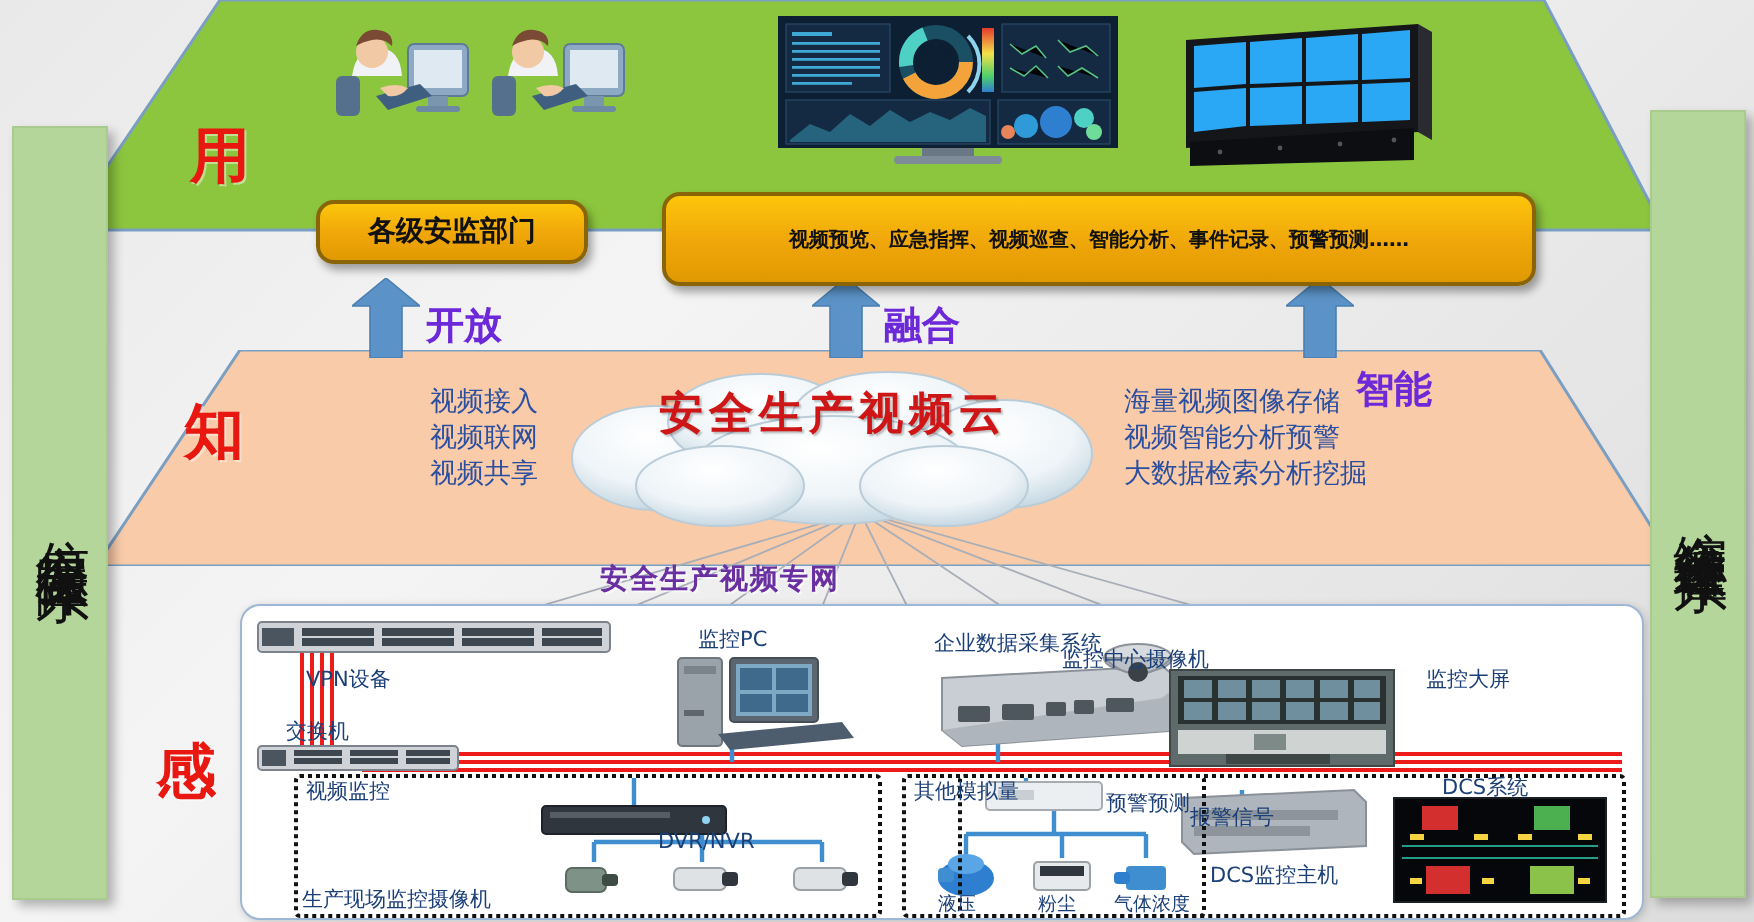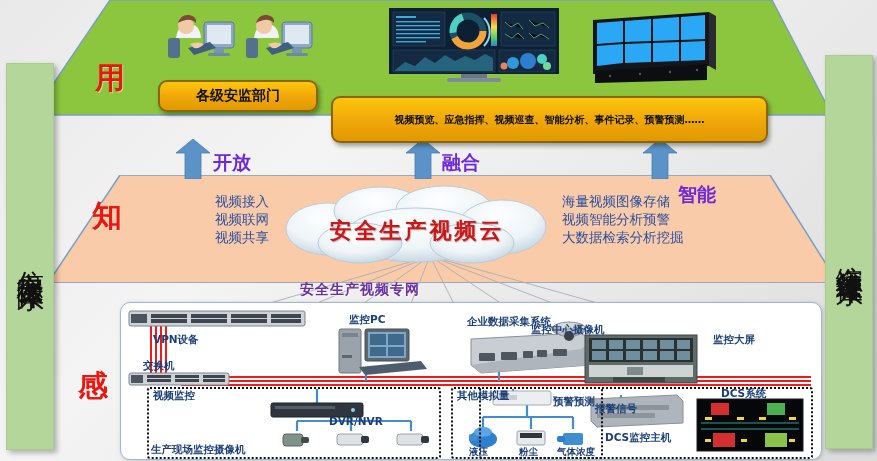--- a/index.html
+++ b/index.html
@@ -53,21 +53,21 @@
   .obox{
     position:absolute;z-index:26;
     background:linear-gradient(180deg,#fcc60b 0%,#f0a70a 52%,#e09900 100%);
     border:2px solid #8a6508;border-radius:9px;
     box-shadow:2px 3px 4px rgba(0,0,0,.35);
     display:flex;align-items:center;justify-content:center;
     color:#111;font-size:14px;font-weight:bold;
     font-family:"DejaVu Sans","Liberation Sans",sans-serif;
     white-space:nowrap;padding:0 10px;box-sizing:border-box;
   }
-  #obox-dept{left:158px;top:80px;width:160px;height:32px;text-align:center;}
+  #obox-dept{left:158px;top:100px;width:136px;height:32px;text-align:center;}
   #obox-func{left:331px;top:96px;width:437px;height:47px;font-size:10px;}
 
   
   .illus{position:absolute;z-index:24;}
   #illus-people{left:146px;top:8px;width:172px;height:72px;}
   #illus-dash{left:389px;top:8px;width:170px;height:74px;}
   #illus-wall{left:585px;top:8px;width:137px;height:75px;}
   .illus svg{display:block;width:100%;height:100%;}
 
   
@@ -81,21 +81,21 @@
     font-family:"DejaVu Sans","Liberation Sans",sans-serif;white-space:nowrap;
   }
   #albl-open{left:213px;top:150px;}
   #albl-fuse{left:442px;top:150px;}
   #albl-smart{left:678px;top:150px;margin-top:32px;}
 
   
   #cloud{position:absolute;left:276px;top:185px;width:282px;height:80px;z-index:18;}
   #cloud svg{display:block;width:100%;height:100%;}
   #cloud-text{
-    position:absolute;left:276px;top:216px;width:282px;text-align:center;z-index:19;
+    position:absolute;left:276px;top:192px;width:282px;text-align:center;z-index:19;
     color:#cf1616;font-size:22px;font-weight:bold;letter-spacing:3px;
     font-family:"DejaVu Serif","Liberation Serif",serif;
     text-shadow:1px 1px 1px rgba(0,0,0,.25);
   }
   .cloud-side{
     position:absolute;z-index:19;color:#2b4fa0;font-size:13.5px;line-height:1.33;
     font-family:"DejaVu Sans","Liberation Sans",sans-serif;white-space:pre-line;
   }
   #cloud-left{left:129px;top:193px;text-align:right;width:140px;}
   #cloud-right{left:562px;top:193px;text-align:left;width:215px;}
@@ -111,21 +111,21 @@
   }
 
   
   #panel{
     position:absolute;left:120px;top:302px;width:700px;height:156px;
     background:#ffffff;border:1px solid #9fb7d6;border-radius:10px;
     box-shadow:1px 1px 4px rgba(0,0,0,.18);z-index:14;overflow:hidden;
   }
   #panel-svg{position:absolute;left:0;top:0;width:700px;height:156px;}
   .ptext{
-    position:absolute;color:#1b3f77;font-weight:bold;
+    position:absolute;color:#1b3f77;font-weight:normal;
     font-family:"DejaVu Sans","Liberation Sans",sans-serif;
     white-space:nowrap;z-index:6;
   }
   .ptext.sm{font-size:10.5px;}
   .ptext.xs{font-size:9.5px;}
   .dashbox{position:absolute;border:2px dotted #111;border-radius:3px;z-index:3;}
 </style>
 </head>
 <body>
 

